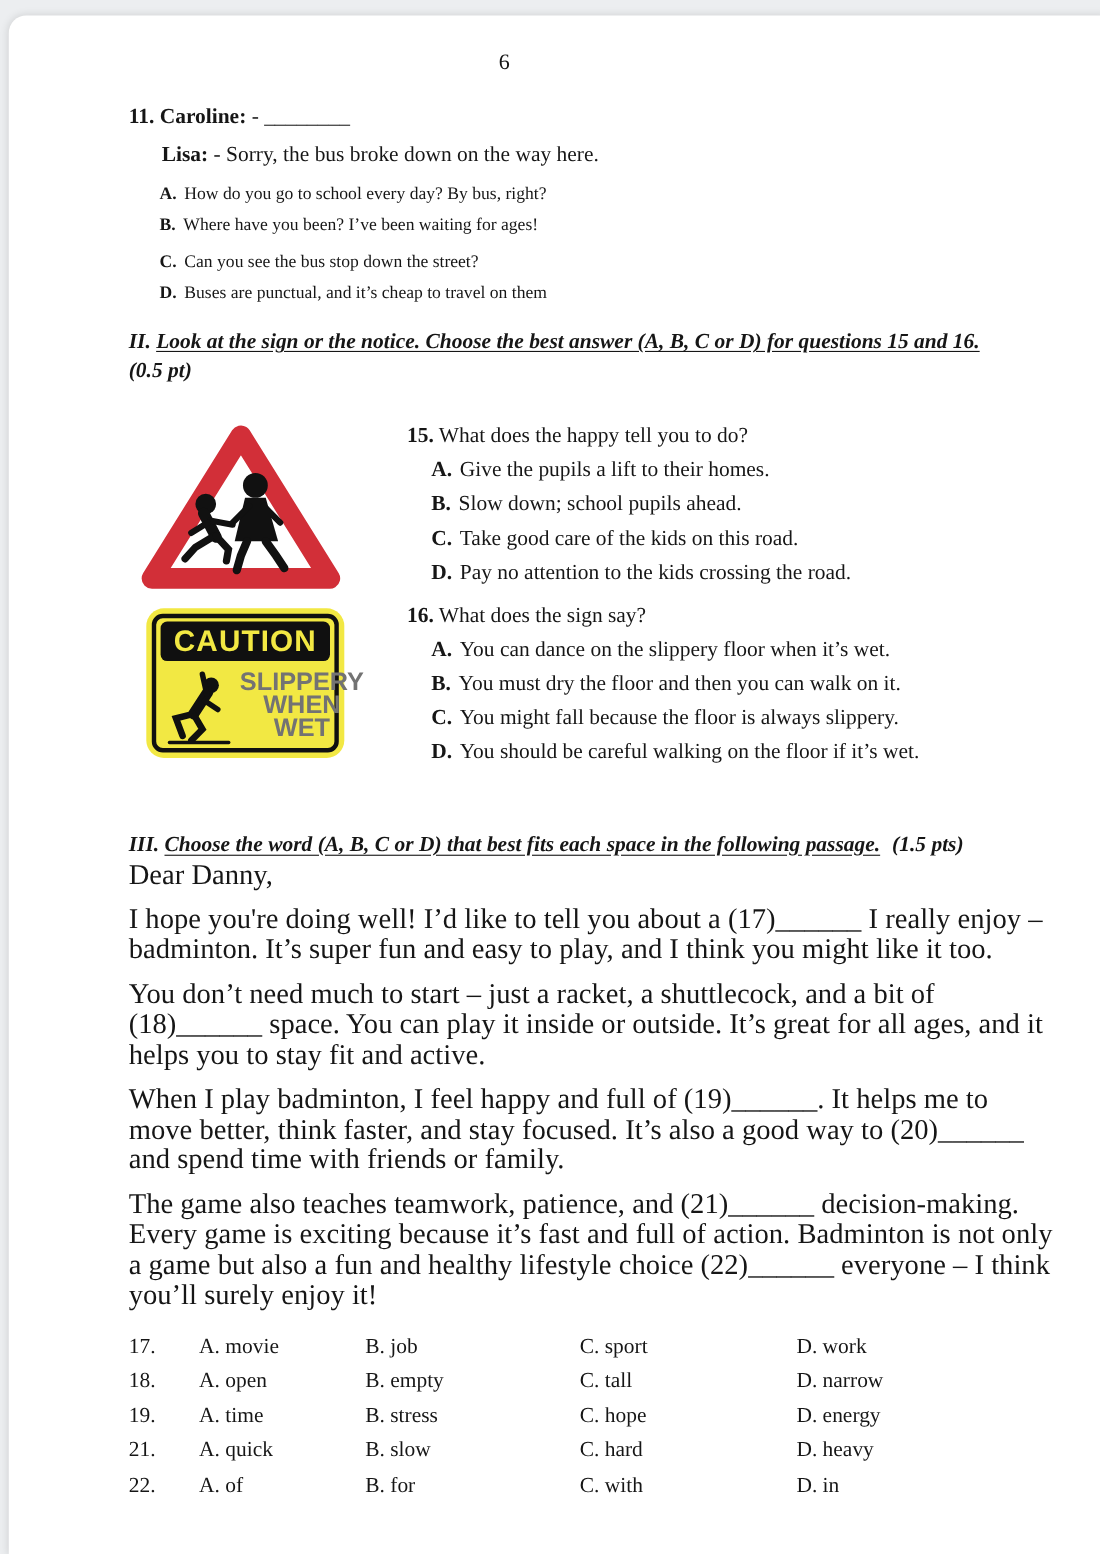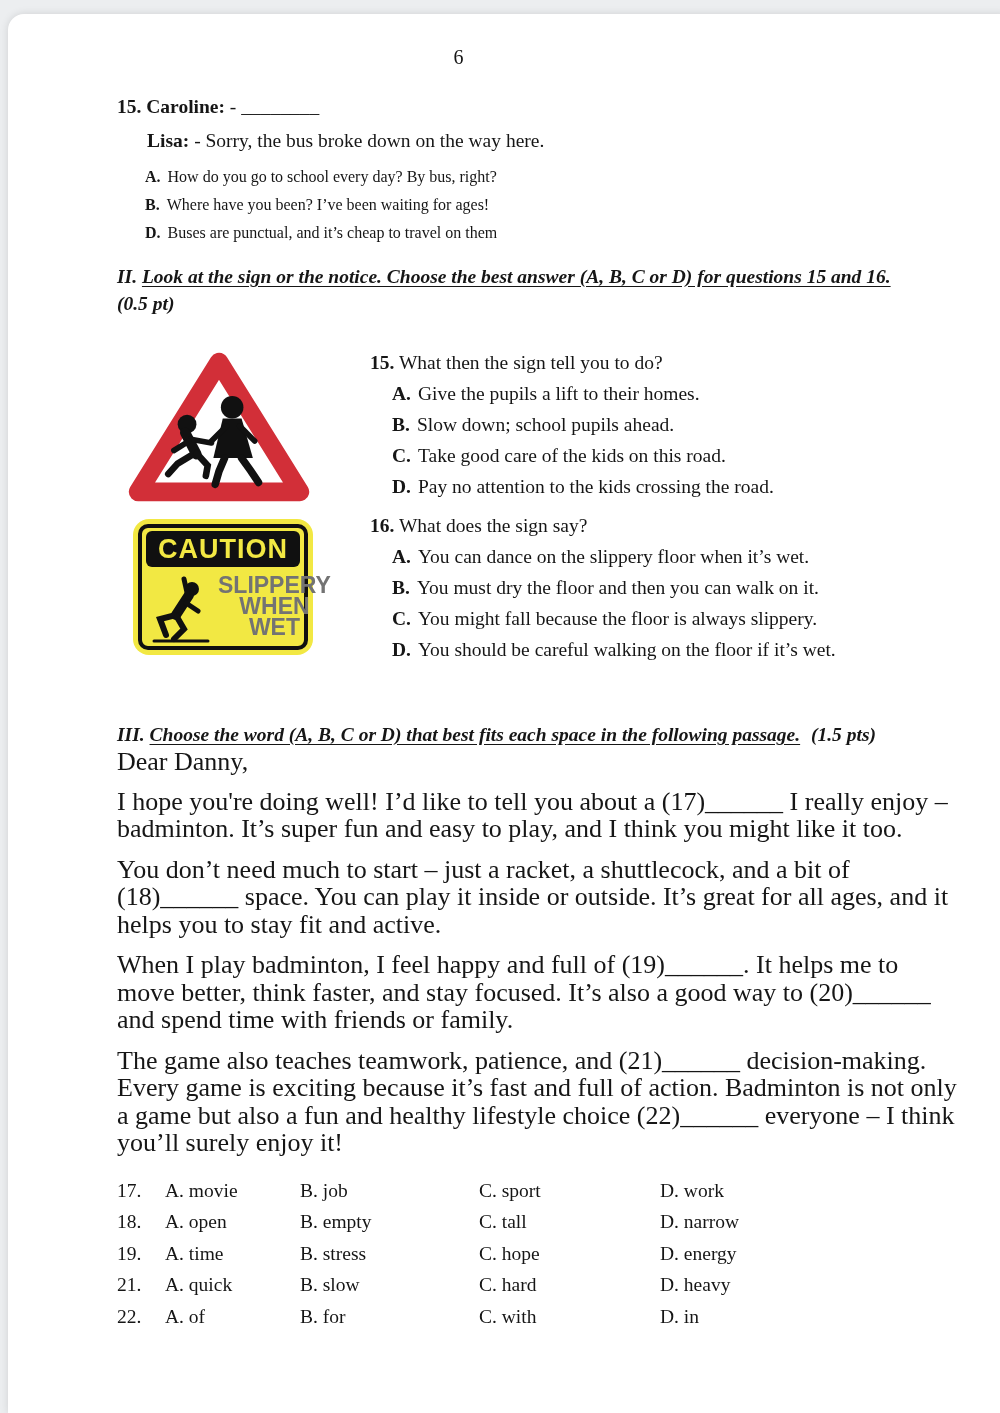--- a/index.html
+++ b/index.html
@@ -123,39 +123,41 @@
     margin: 0 0 13px 0;
   }
   .passage .salutation { margin-bottom: 12px; }
 
   .grid17 { margin-top: 18px; }
   .grid-row {
     display: grid;
     grid-template-columns: 48px 135px 179px 181px 1fr;
     font-size: 19.5px;
     line-height: 31.5px;
+    gap: 16px;
   }
 </style>
 </head>
 <body>
 
 <div class="scan-page">
 
   <div class="page-number">6</div>
 
   <div class="q14-block">
     <div class="line q14-lead">
-      <b>15. Caroline:</b><span> - ________</span>
+      <b>11. Caroline:</b><span> - ________</span>
     </div>
     <div class="line lisa-line">
       <b>Lisa:</b><span> - Sorry, the bus broke down on the way here.</span>
     </div>
     <div class="opts-14">
       <div class="opt"><b>A.</b><span>How do you go to school every day? By bus, right?</span></div>
       <div class="opt"><b>B.</b><span>Where have you been? I’ve been waiting for ages!</span></div>
+      <div class="opt gap-before"><b>C.</b><span>Can you see the bus stop down the street?</span></div>
       <div class="opt"><b>D.</b><span>Buses are punctual, and it’s cheap to travel on them</span></div>
     </div>
   </div>
 
   <div class="sec-heading">
     <span>II.</span>
     <span class="u">Look at the sign or the notice. Choose the best answer (A, B, C or D) for questions 15 and 16.</span>
     <br>
     <span>(0.5 pt)</span>
   </div>
@@ -206,21 +208,21 @@
           </div>
         </div>
       </div>
     </div>
 
     <div class="questions-col">
 
       <div class="qblock">
         <div class="qtitle">
           <b>15.</b>
-          <span>What then the sign tell you to do?</span>
+          <span>What does the happy tell you to do?</span>
         </div>
         <div class="opt"><b>A.</b><span>Give the pupils a lift to their homes.</span></div>
         <div class="opt"><b>B.</b><span>Slow down; school pupils ahead.</span></div>
         <div class="opt"><b>C.</b><span>Take good care of the kids on this road.</span></div>
         <div class="opt"><b>D.</b><span>Pay no attention to the kids crossing the road.</span></div>
       </div>
 
       <div class="qblock">
         <div class="qtitle">
           <b>16.</b>

